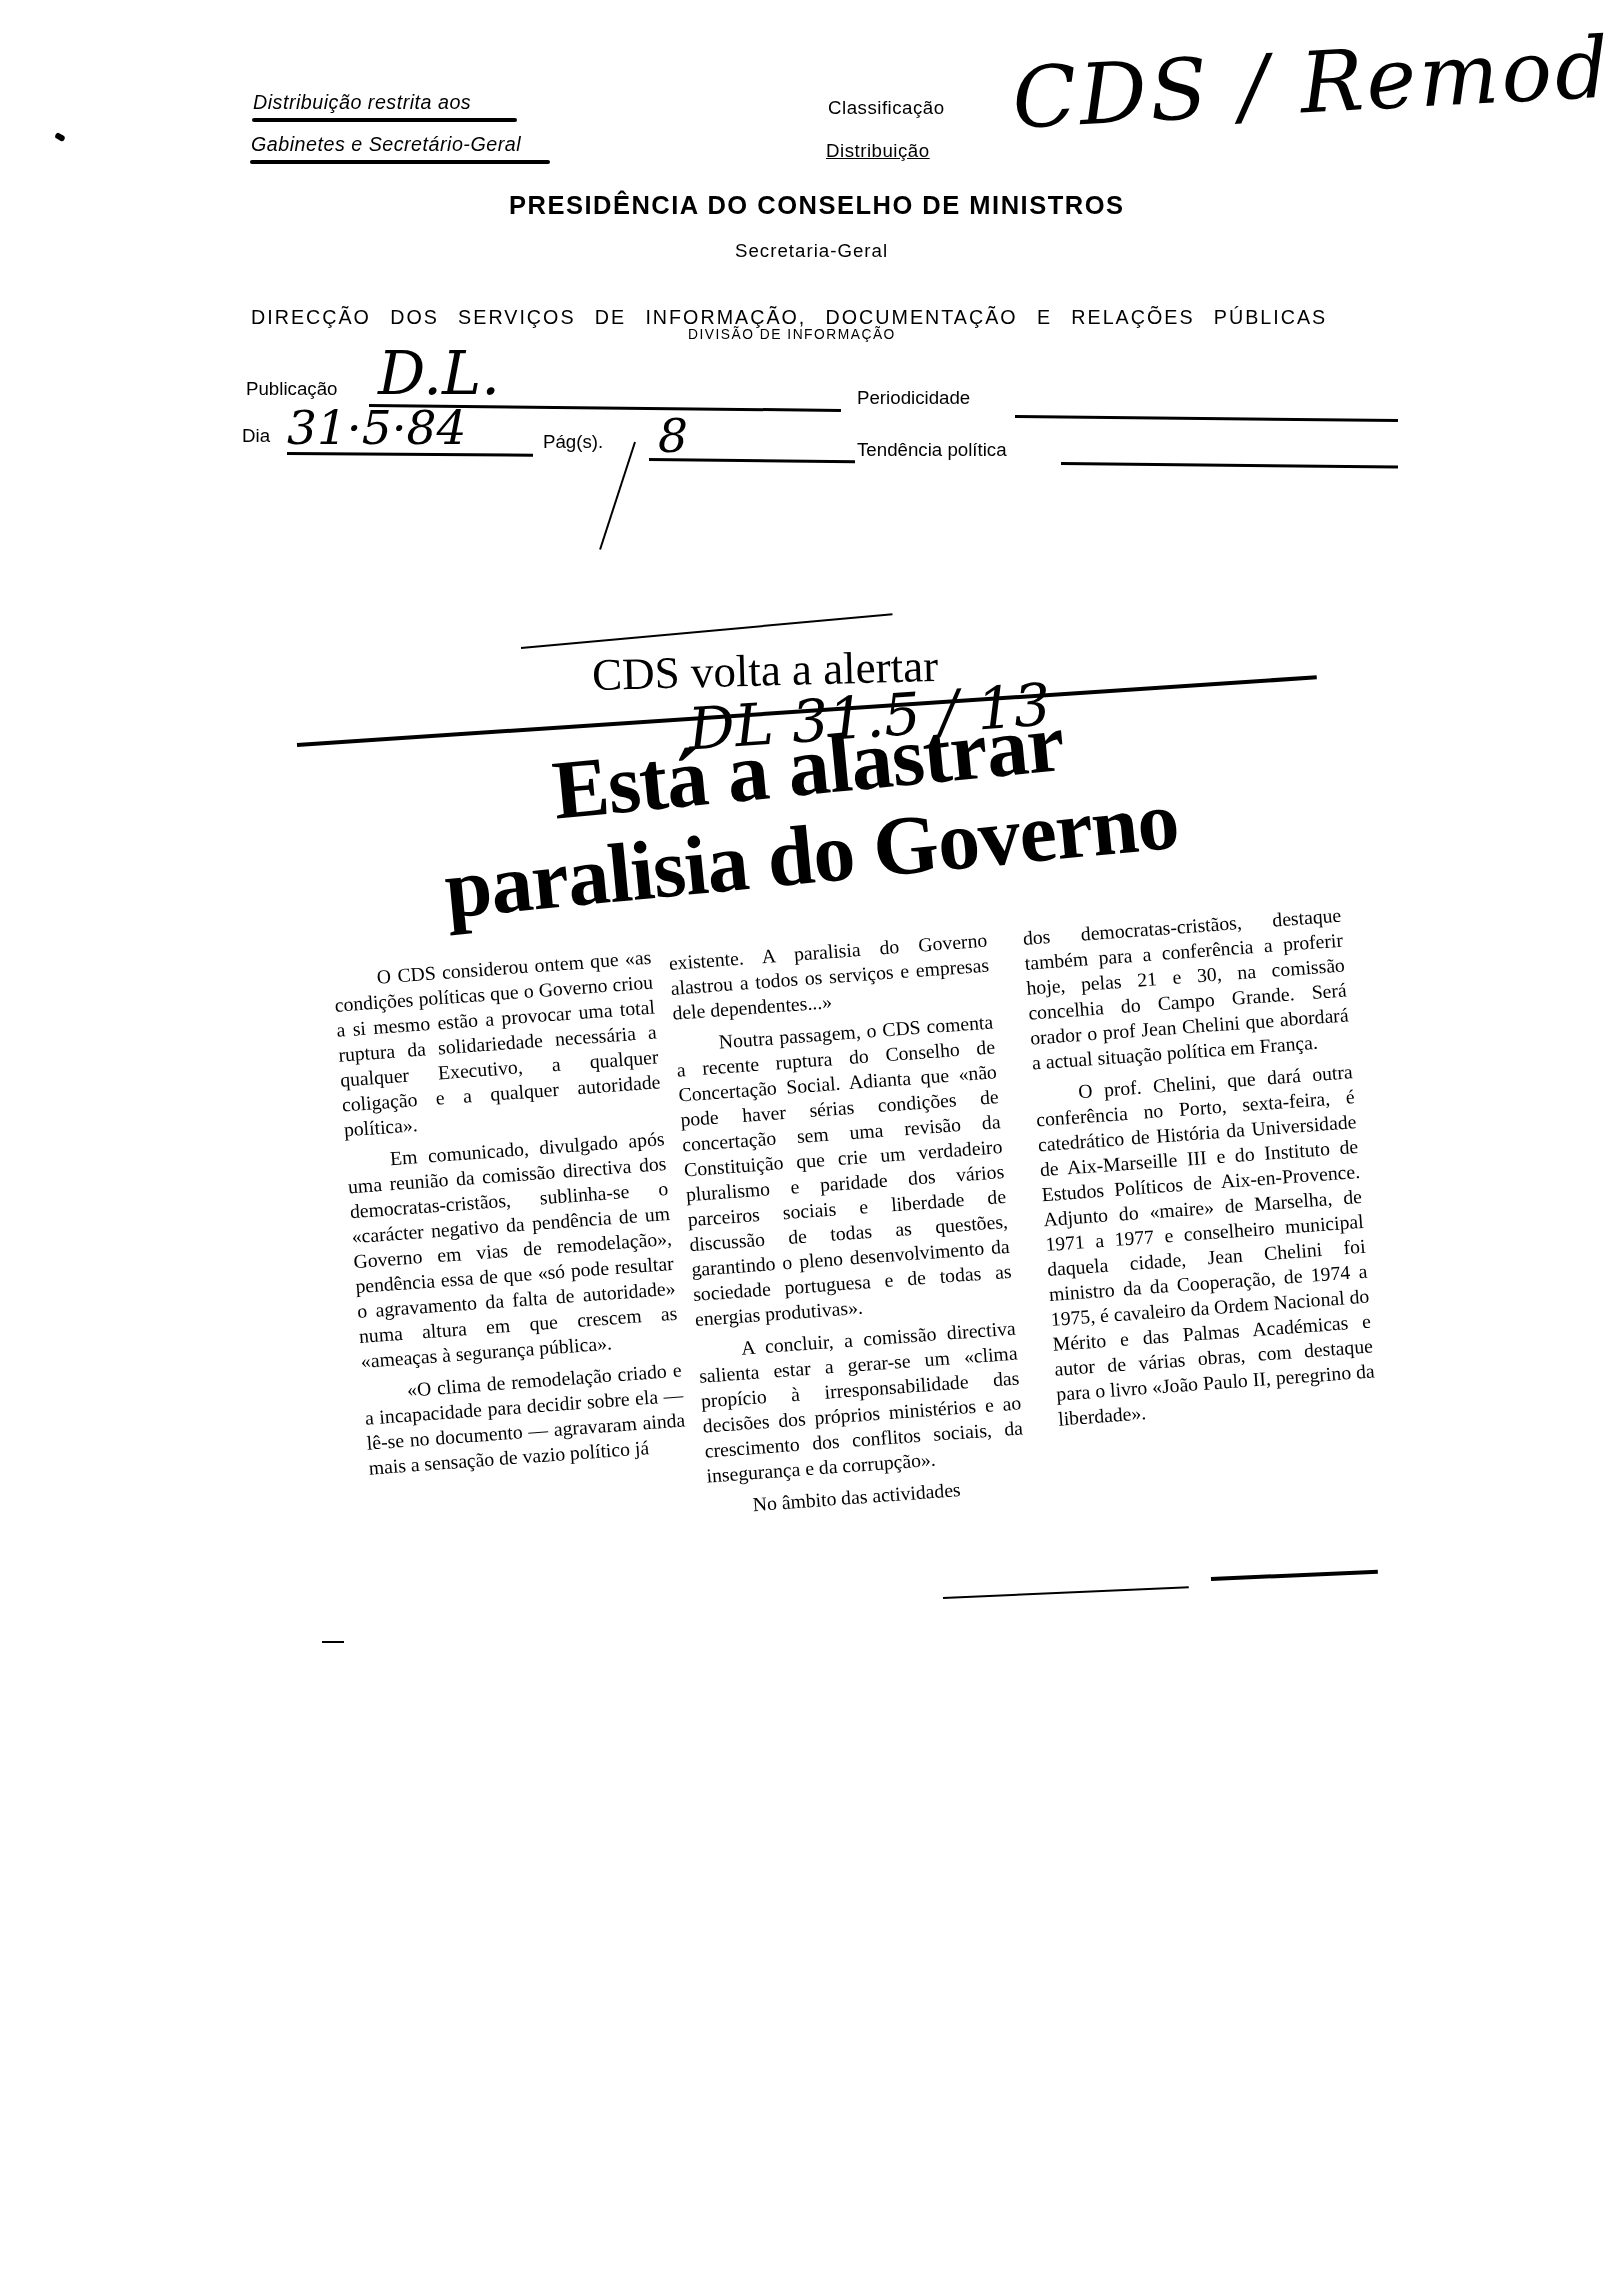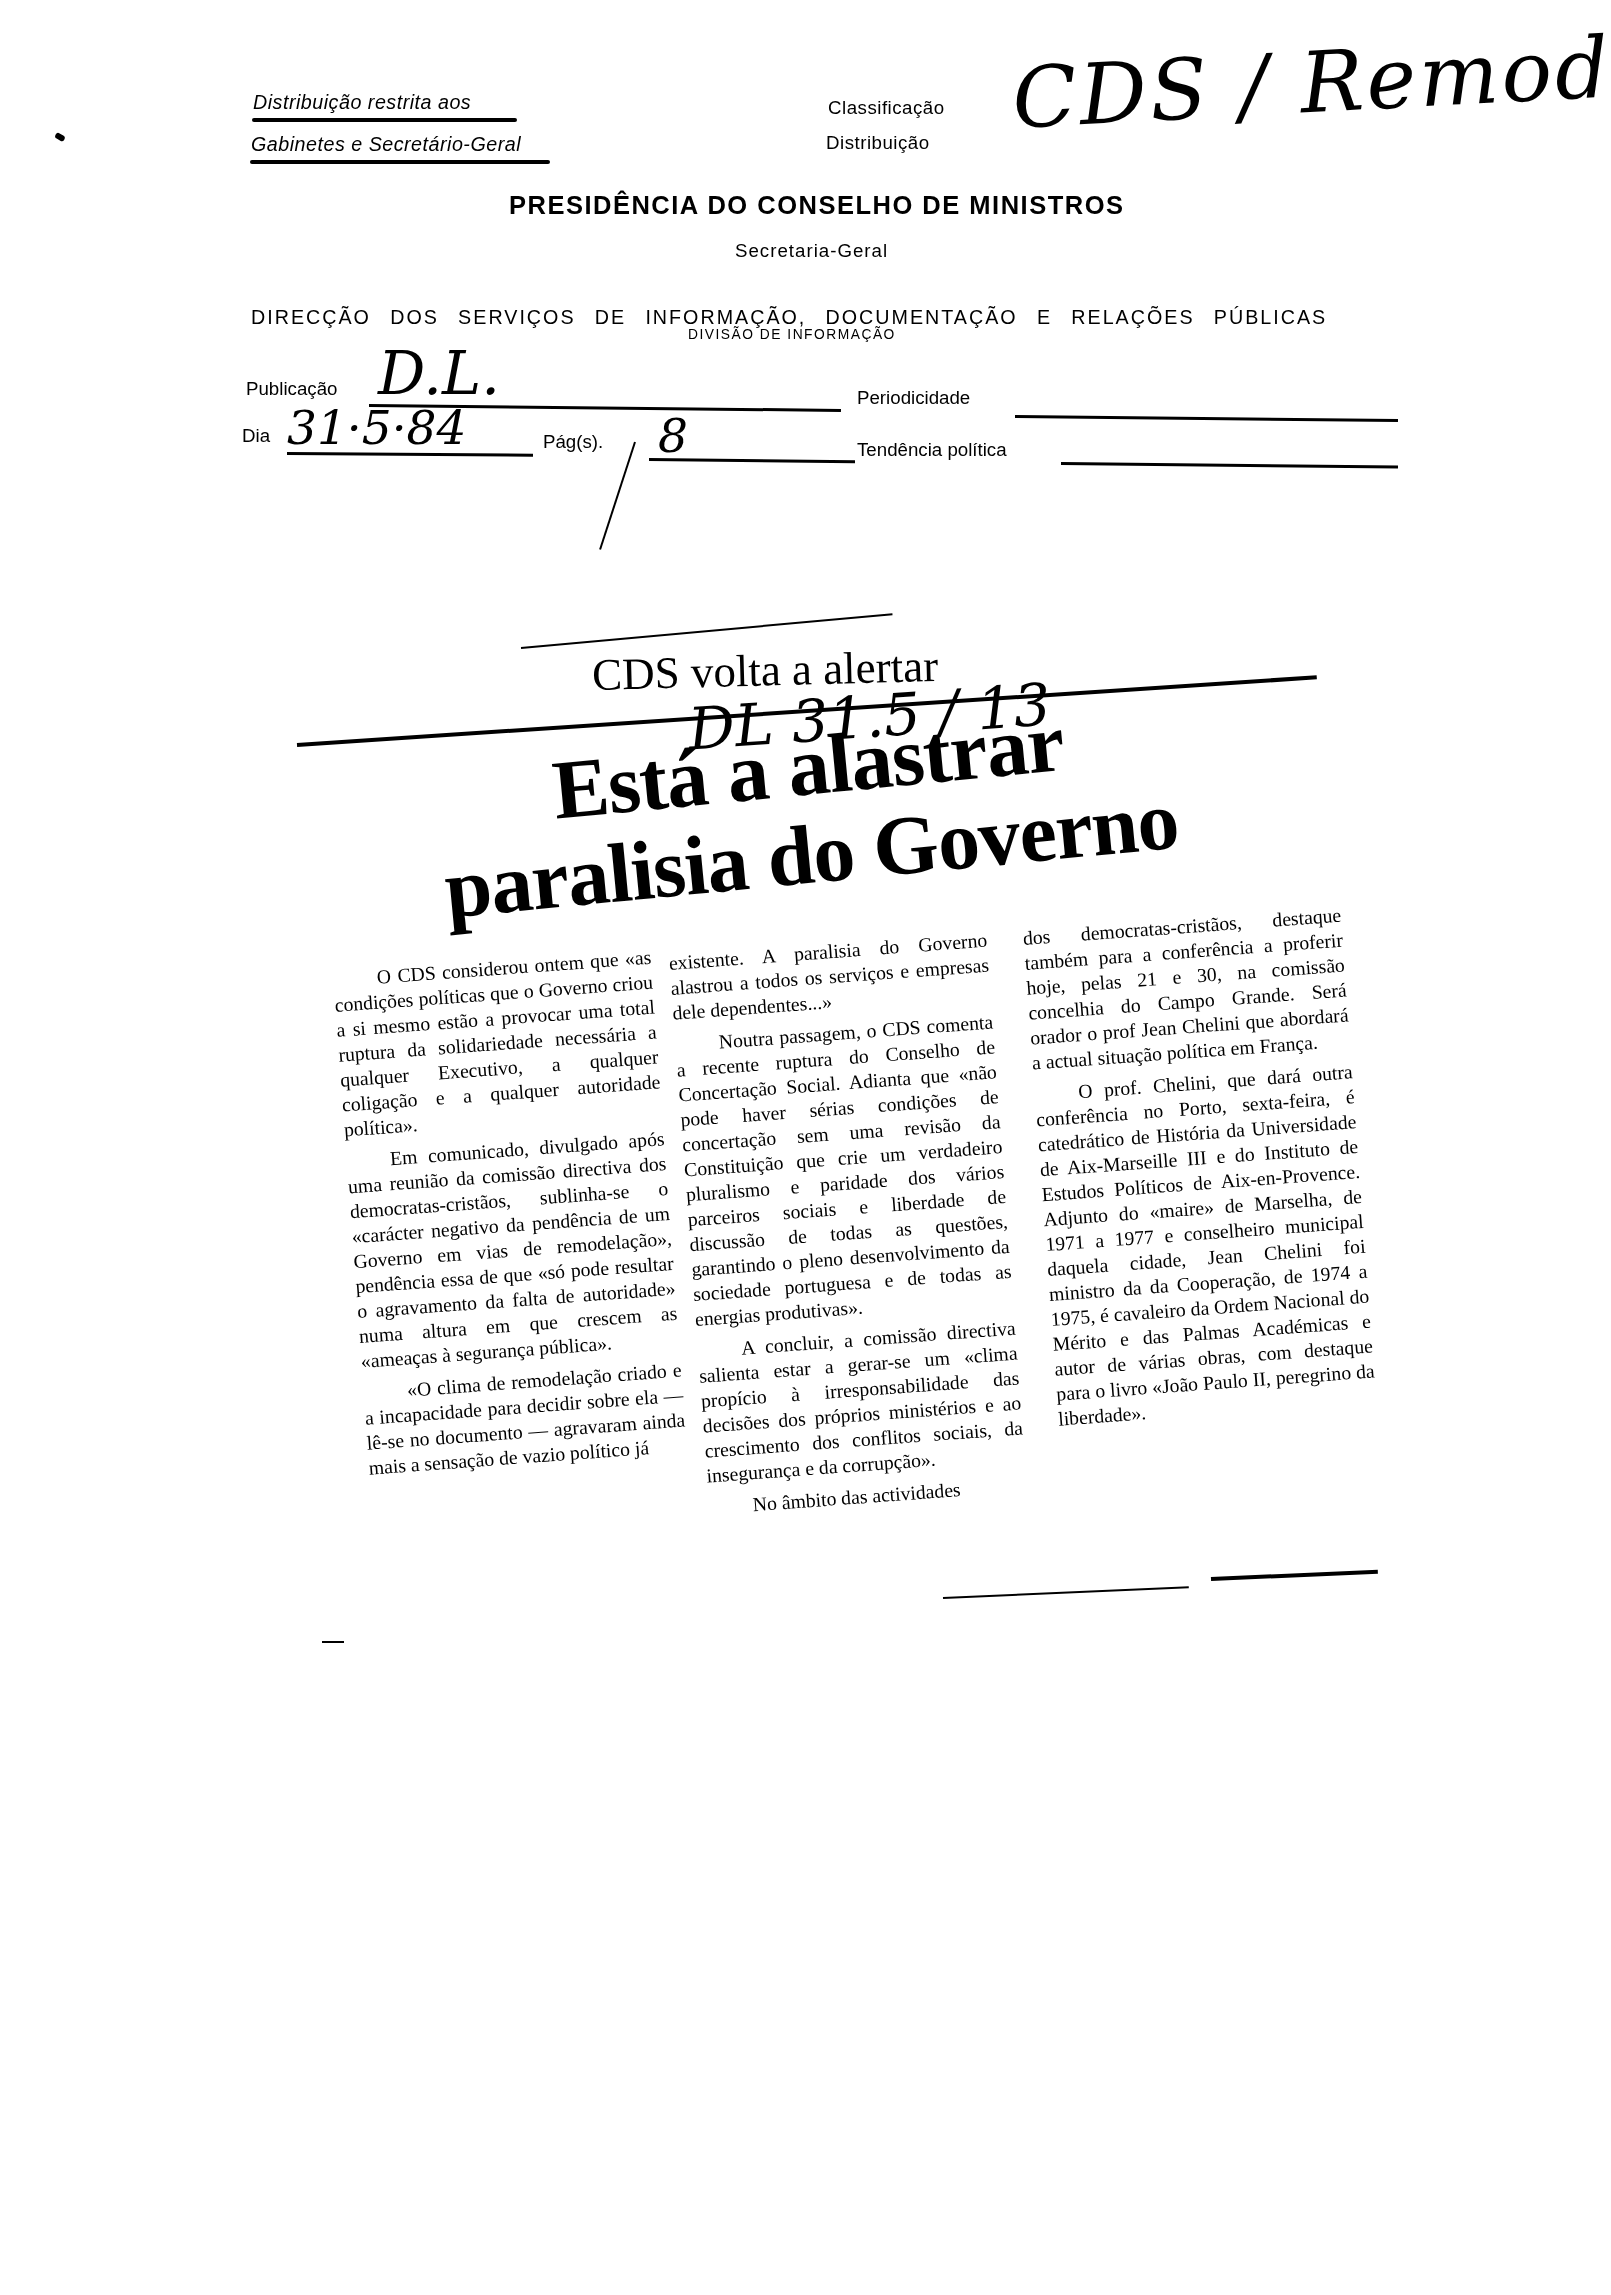--- a/index.html
+++ b/index.html
@@ -32,21 +32,21 @@
 <body>
 
 <div class="abs" style="left:55px;top:134px;width:9.8px;height:5.9px;background:#000;border-radius:2.9px;transform:rotate(30deg);"></div>
 
 <div class="abs sans dist-line" style="left:253px;top:91px;">Distribuição restrita aos</div>
 <div class="underline-bar" style="left:252px;top:118px;width:265px;"></div>
 <div class="abs sans dist-line" style="left:251px;top:133px;">Gabinetes e Secretário-Geral</div>
 <div class="underline-bar" style="left:250px;top:160px;width:300px;"></div>
 
 <div class="abs sans meta-label" style="left:828px;top:97px;text-align:center;">Classificação</div>
-<div class="abs sans meta-label" style="left:826px;top:132px;">Distribuição</div>
+<div class="abs sans meta-label" style="left:826px;top:140px;text-decoration:underline;">Distribuição</div>
 
 <div class="abs hand" style="left:1012px;top:34px;font-size:84px;letter-spacing:2.9px;transform:rotate(-3deg);">CDS / Remod</div>
 
 <div class="abs sans title-main" style="left:509px;top:191px;">PRESIDÊNCIA DO CONSELHO DE MINISTROS</div>
 <div class="abs sans subtitle" style="left:735px;top:240px;">Secretaria-Geral</div>
 <div class="abs sans direc" style="left:251px;top:278px;margin-top:28px;">DIRECÇÃO DOS SERVIÇOS DE INFORMAÇÃO, DOCUMENTAÇÃO E RELAÇÕES PÚBLICAS</div>
 <div class="abs sans divisao" style="left:688px;top:327px;">DIVISÃO DE INFORMAÇÃO</div>
 
 <div class="abs sans form-label" style="left:246px;top:378px;text-align:center;">Publicação</div>
 <div class="abs hand" style="left:378px;top:339px;font-size:59px;text-align:center;">D.L.</div>

